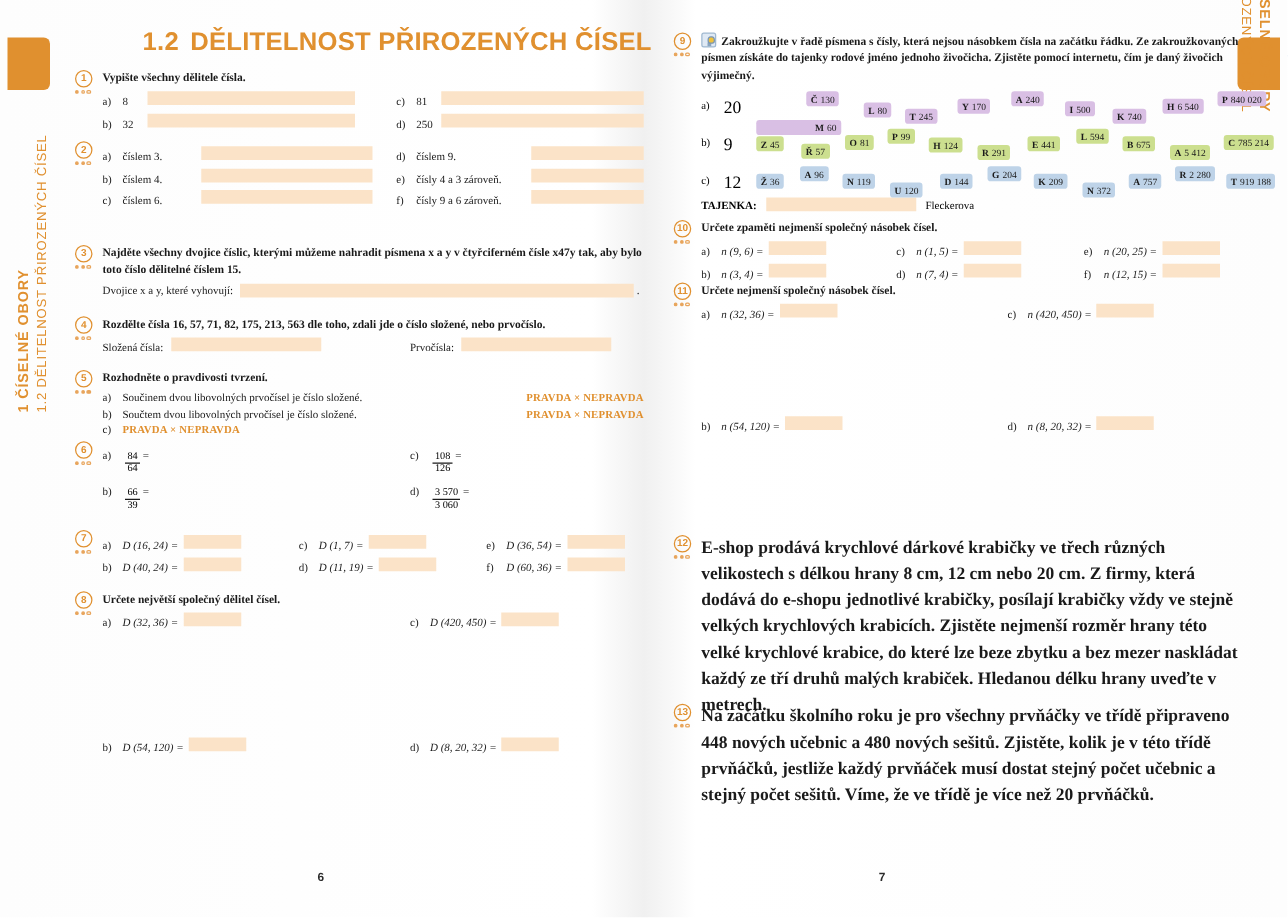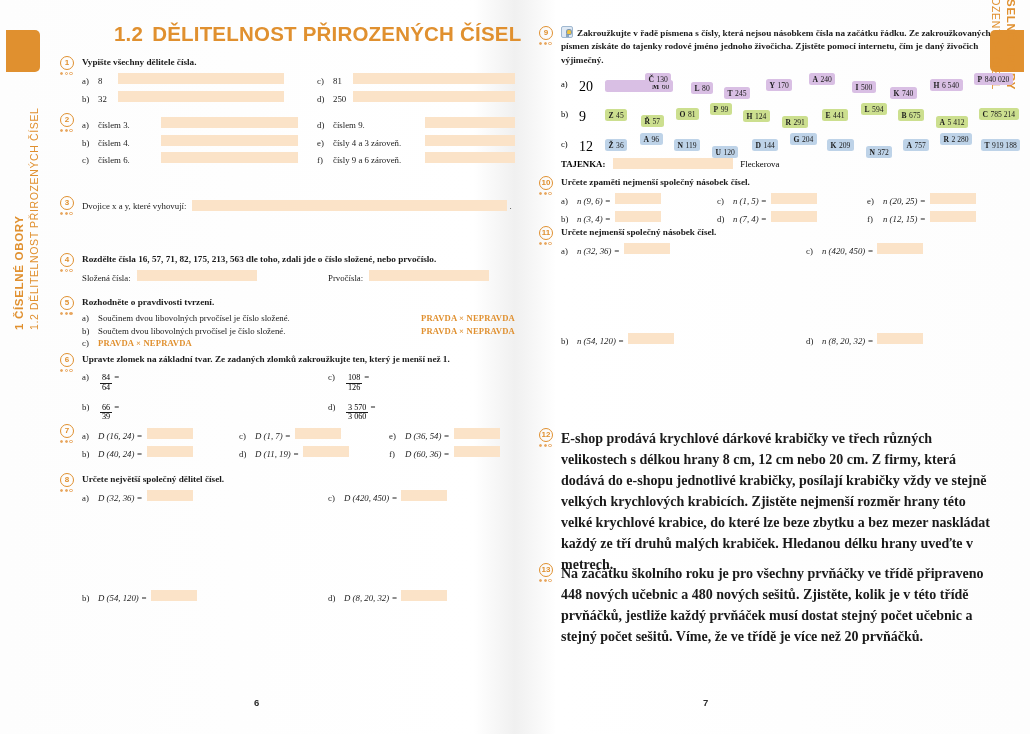--- a/index.html
+++ b/index.html
@@ -268,20 +268,21 @@
     </div>
 
     <div class="ex" style="top:196px; left:18px; width:455px;">
       <div class="badge">3</div>
       <div class="dots">
         <span class="dot on"></span>
           <span class="dot on"></span>
           <span class="dot"></span>
       </div>
       <div class="ex-body">
+        <div class="ex-head">Najděte všechny dvojice číslic, kterými můžeme nahradit písmena x a y v čtyřciferném čísle x47y tak, aby bylo toto číslo dělitelné číslem 15.</div>
         <div class="items">
           <div class="row">
             <span class="txt" style="margin-right:6px;">Dvojice x a y, které vyhovují:</span>
             <span class="blank" style="width:315px;"></span>
             <span class="txt" style="margin-left:2px;">.</span>
           </div>
         </div>
       </div>
     </div>
 
@@ -338,21 +339,20 @@
     </div>
 
     <div class="ex" style="top:353px; left:18px; width:455px;">
       <div class="badge">6</div>
       <div class="dots">
         <span class="dot on"></span>
           <span class="dot"></span>
           <span class="dot"></span>
       </div>
       <div class="ex-body">
-        <div class="ex-head">Upravte zlomek na základní tvar. Ze zadaných zlomků zakroužkujte ten, který je menší než 1.</div>
         <div class="items" style="margin-top:6px;">
           <div class="row" style="margin-bottom:9px;">
             <div class="item" style="width:246px;">
               <span class="lbl">a)</span>
               <span class="frac">
                 <span class="n">84</span>
                 <span class="d">64</span>
               </span>
               <span class="txt">=</span>
             </div>
@@ -500,21 +500,21 @@
           <span class="dot"></span>
       </div>
       <div class="ex-body">
         <div class="ex-head"><span class="bulb"></span><span>Zakroužkujte v řadě písmena s čísly, která nejsou násobkem čísla na začátku řádku. Ze zakroužkovaných písmen získáte do tajenky rodové jméno jednoho živočicha. Zjistěte pomocí internetu, čím je daný živočich výjimečný.</span></div>
 
         <div class="items" style="margin-top:6px;">
 
           <div class="tilerow">
             <span class="rl">a)</span>
             <span class="rv">20</span>
-            <span class="tile p" style="left:44px;  top:7px;padding-left:47px;"><b>M</b><span>60</span></span>
+            <span class="tile p" style="left:44px;  top:23px;padding-left:47px;"><b>M</b><span>60</span></span>
             <span class="tile p" style="left:84px;  top:0px;"><b>Č</b><span>130</span></span>
             <span class="tile p" style="left:130px; top:9px;"><b>L</b><span>80</span></span>
             <span class="tile p" style="left:163px; top:14px;"><b>T</b><span>245</span></span>
             <span class="tile p" style="left:205px; top:6px;"><b>Y</b><span>170</span></span>
             <span class="tile p" style="left:248px; top:0px;"><b>A</b><span>240</span></span>
             <span class="tile p" style="left:291px; top:8px;"><b>I</b><span>500</span></span>
             <span class="tile p" style="left:329px; top:14px;"><b>K</b><span>740</span></span>
             <span class="tile p" style="left:369px; top:6px;"><b>H</b><span>6 540</span></span>
             <span class="tile p" style="left:413px; top:0px;"><b>P</b><span>840 020</span></span>
           </div>

